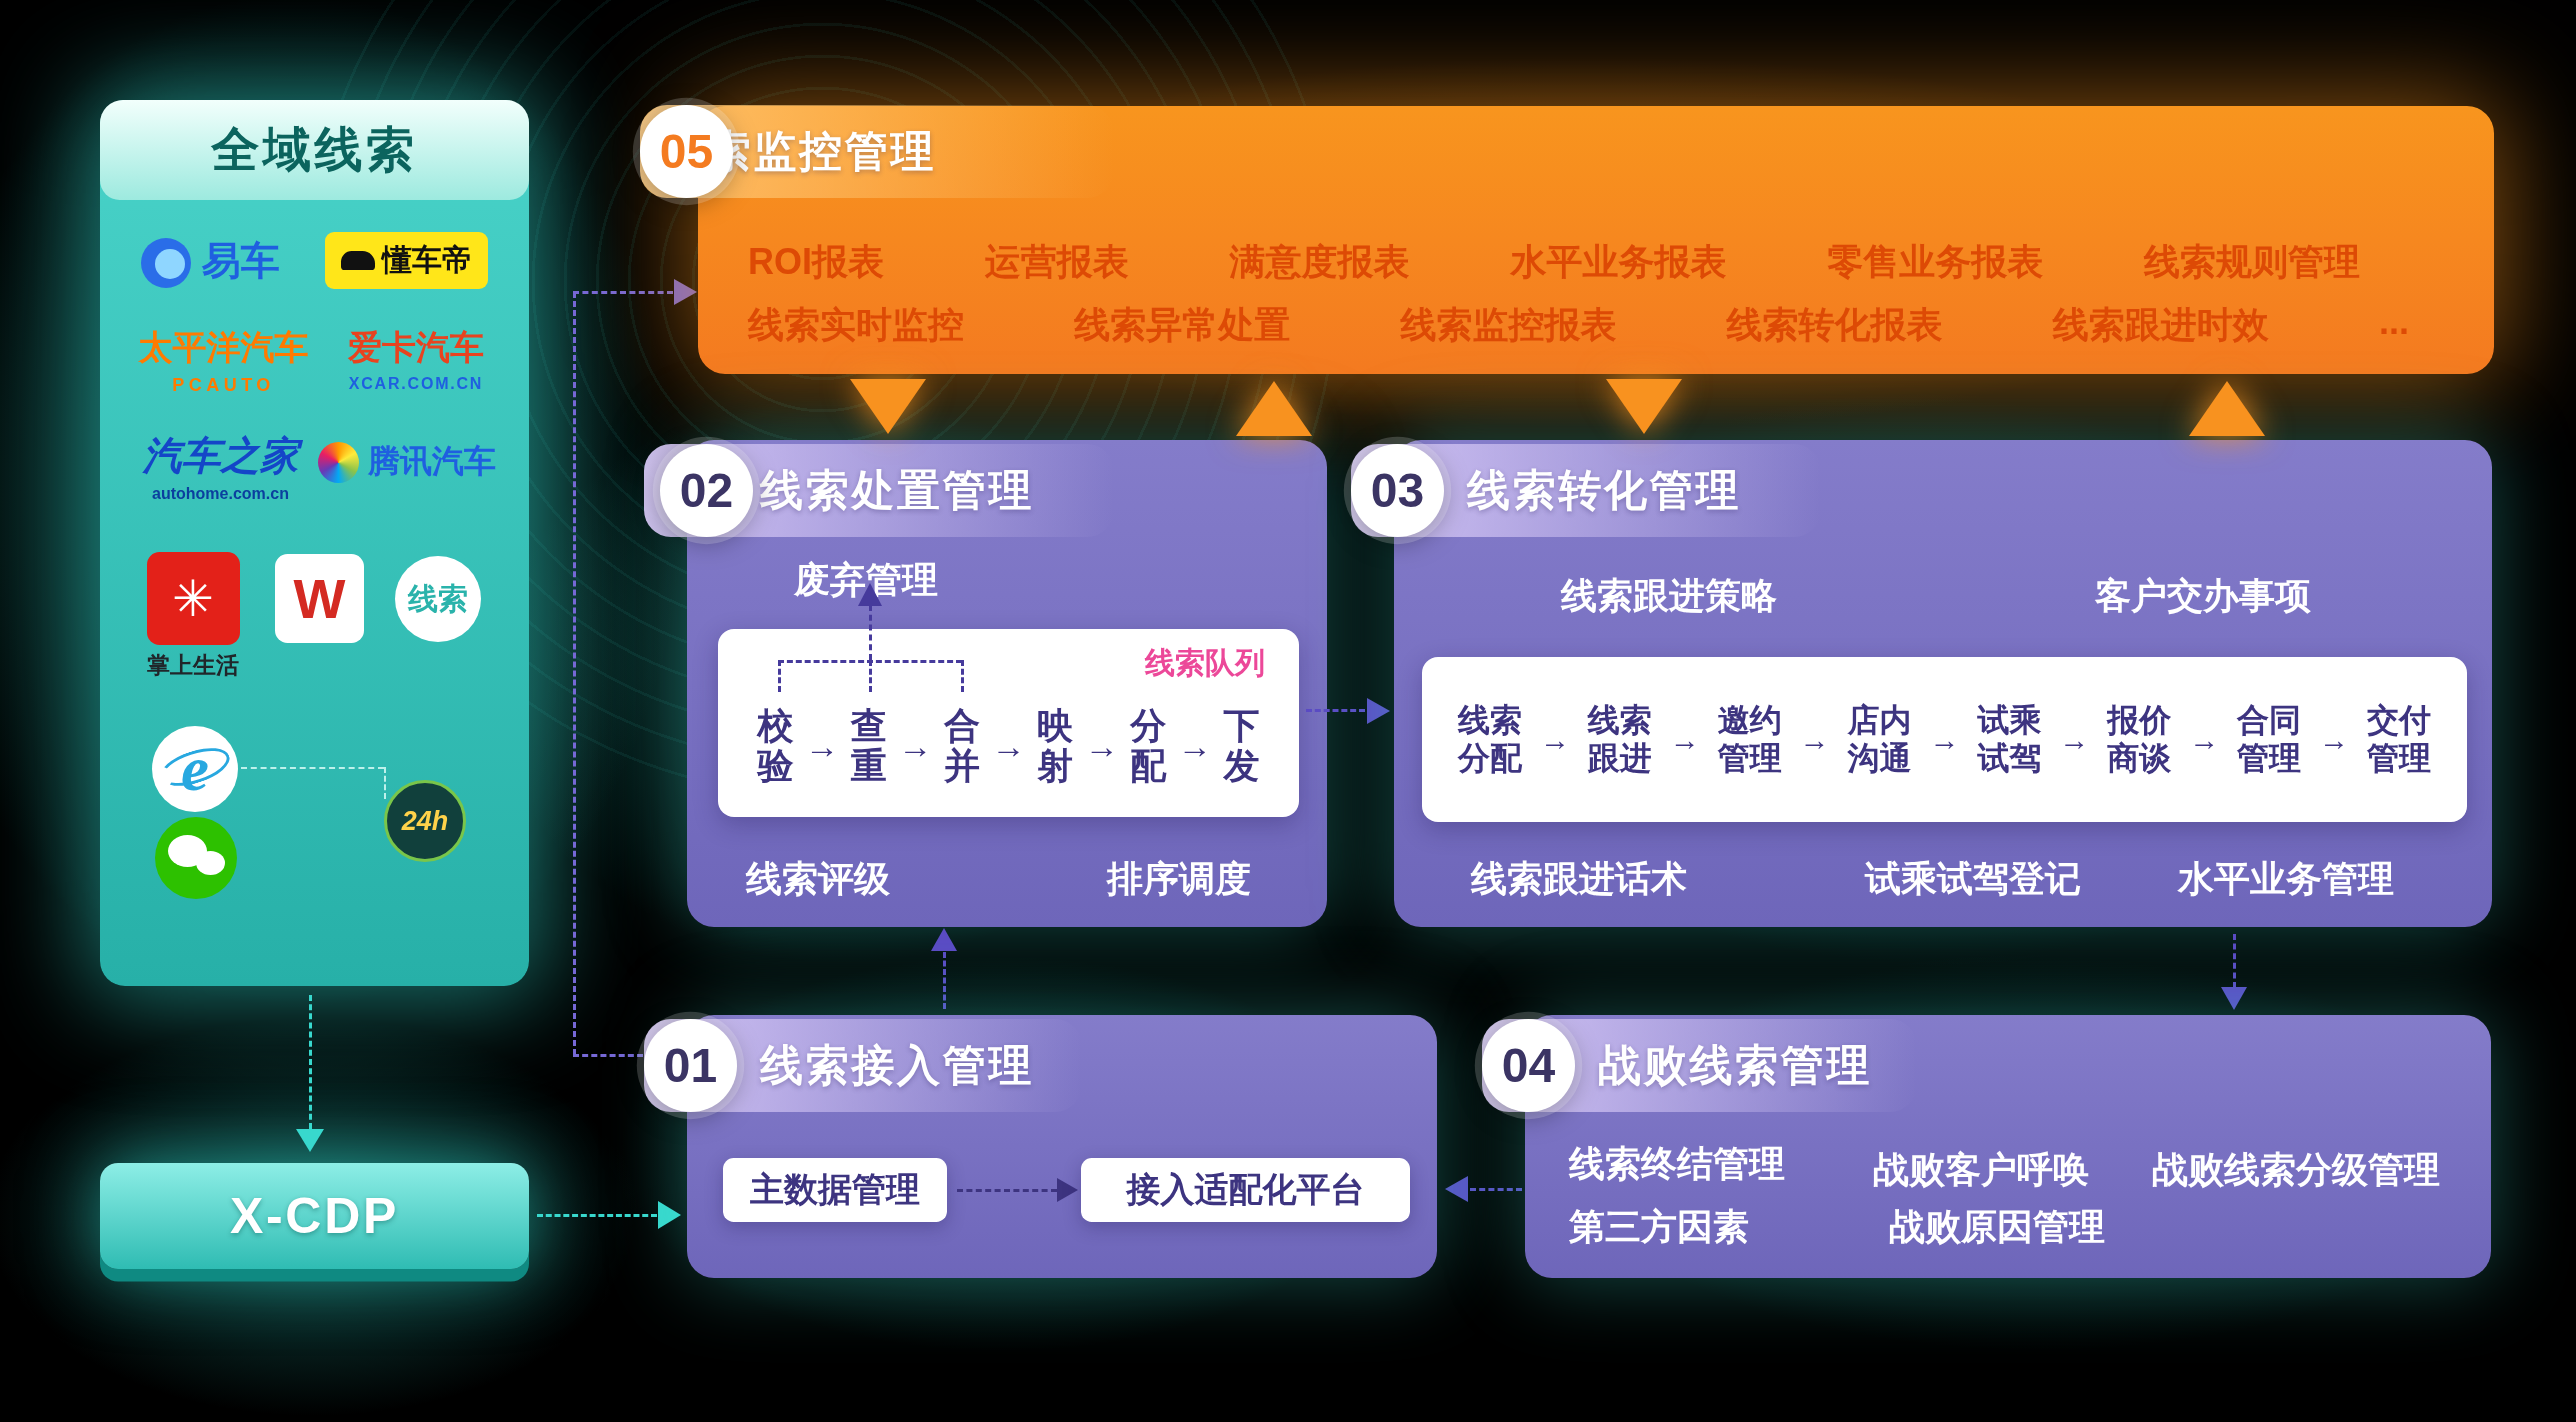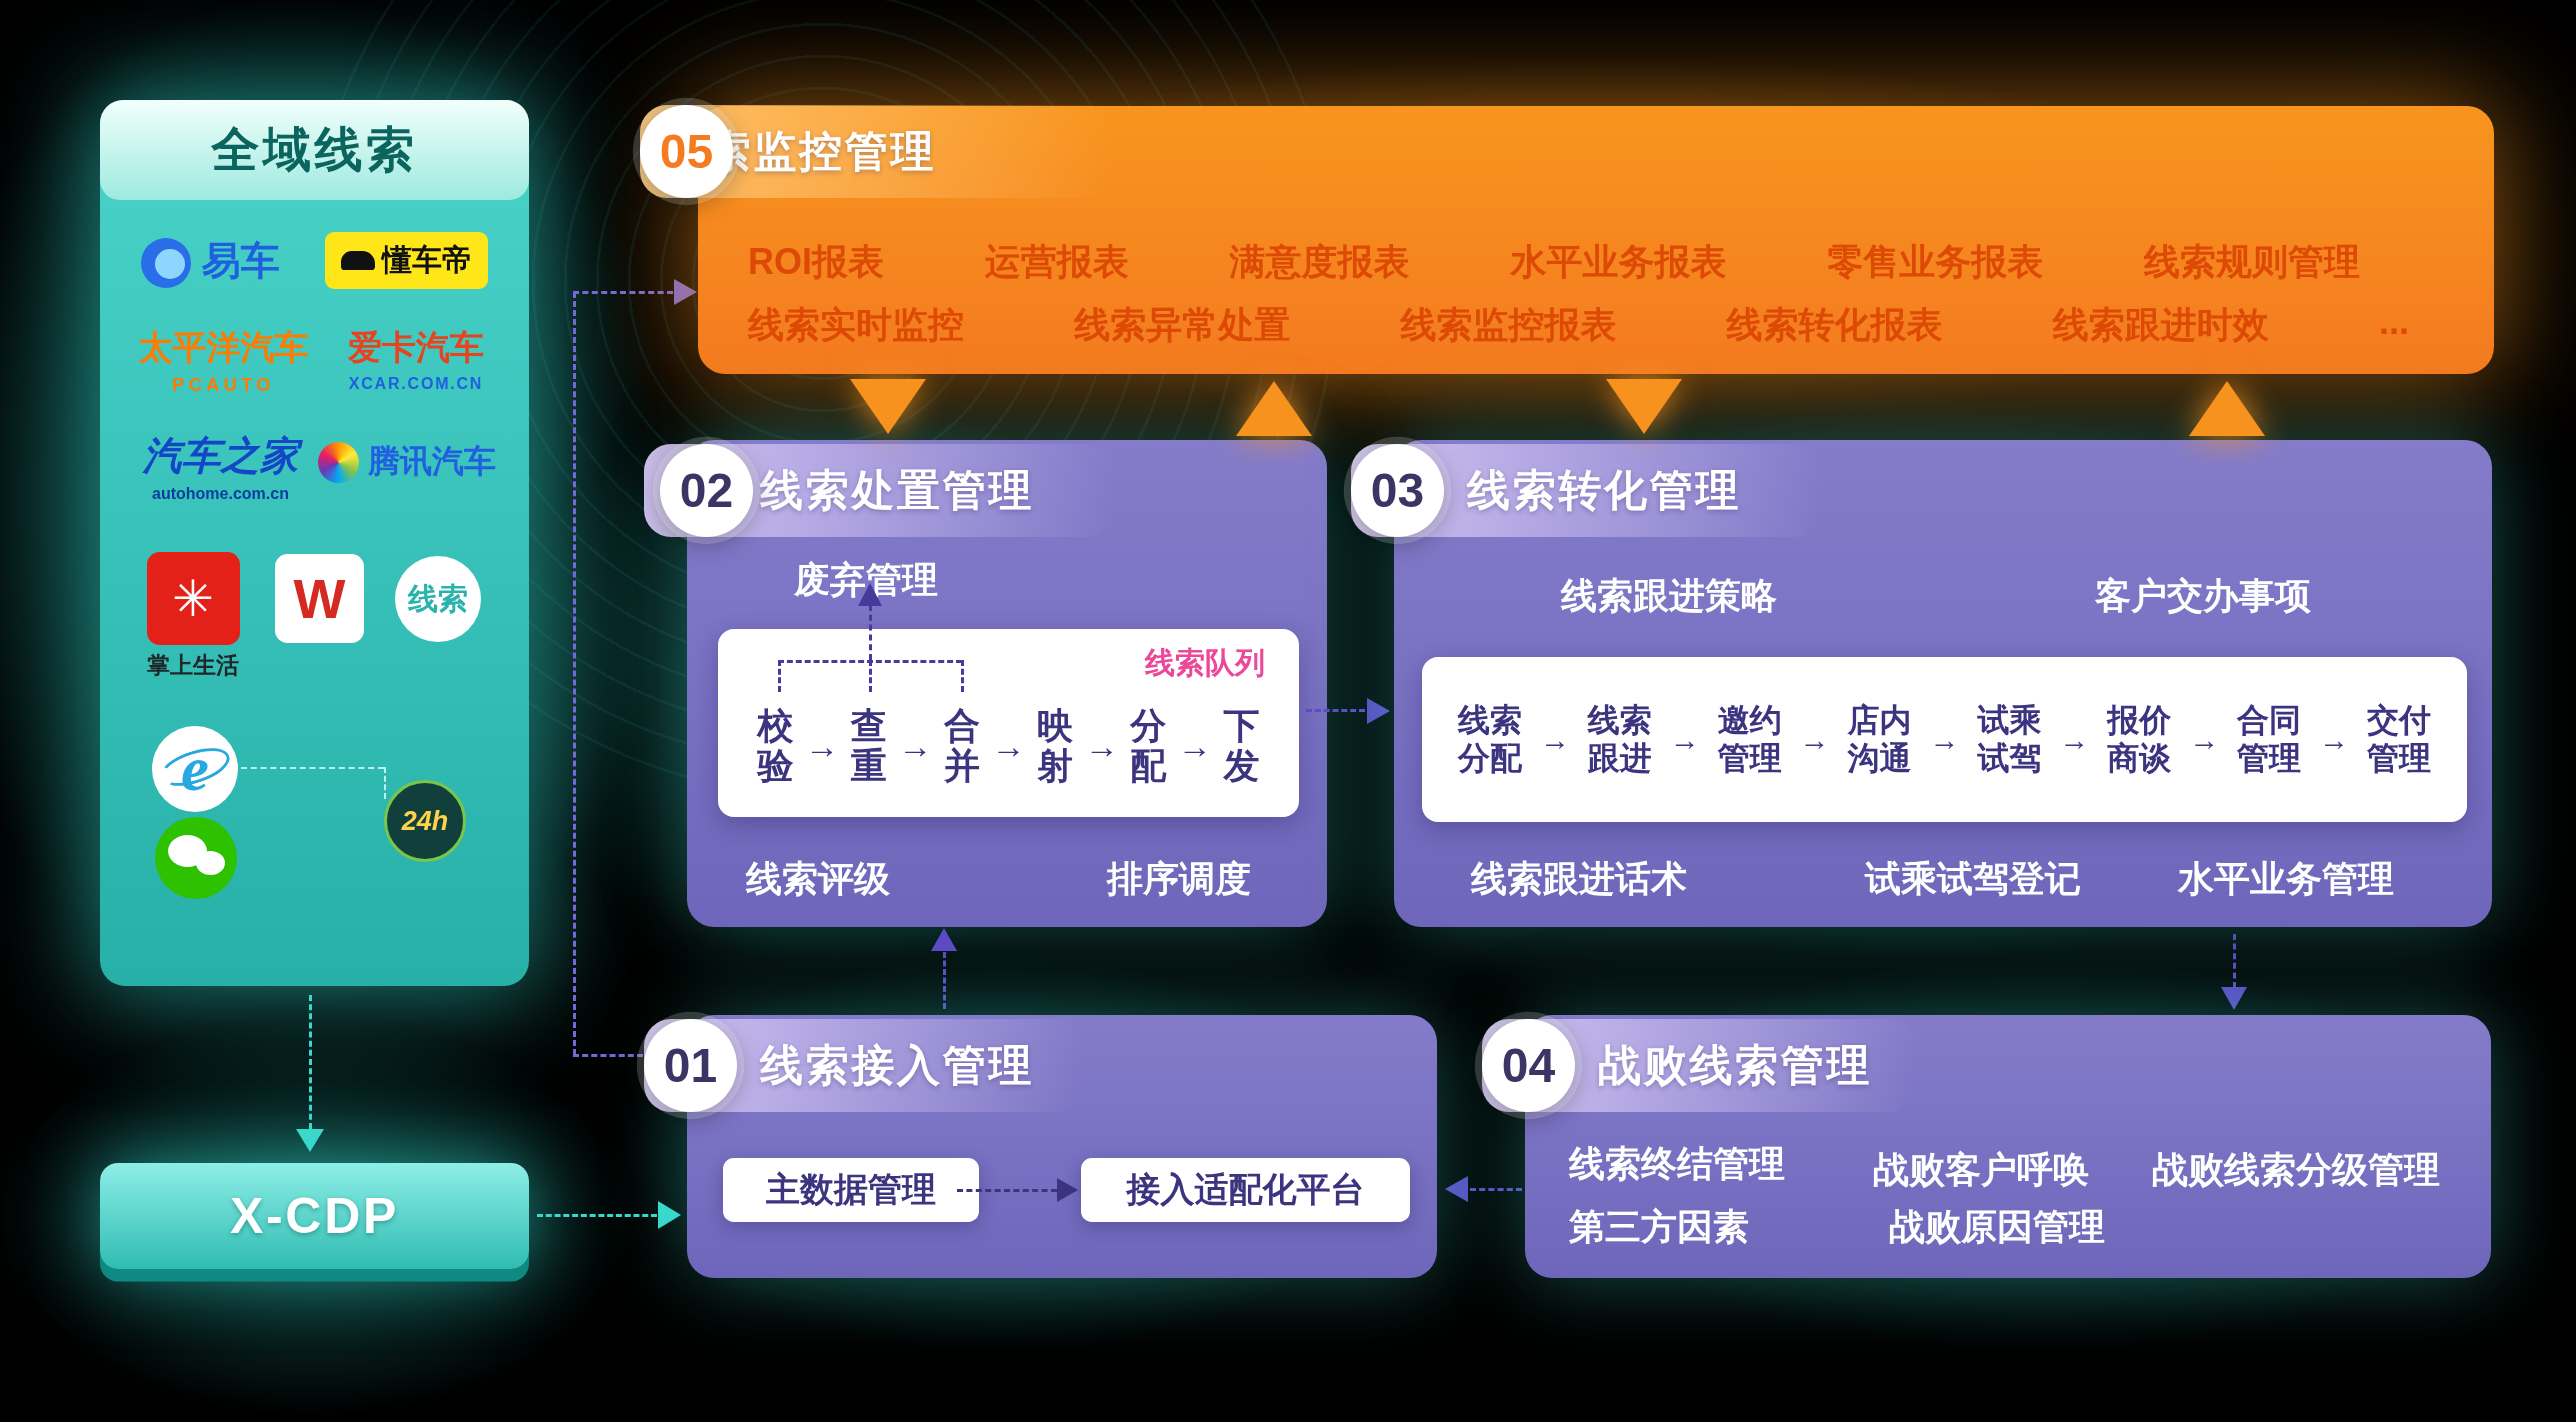--- a/index.html
+++ b/index.html
@@ -330,21 +330,21 @@
   <div class="dash-v dkpurp" style="left:943px; top:952px; height:57px;"></div>
   <div class="tri tri-up-dk" style="left:931px; top:928px;"></div>
 
   <div class="dash-v dkpurp" style="left:2233px; top:934px; height:54px;"></div>
   <div class="tri tri-down-dk" style="left:2221px; top:987px;"></div>
 
   <div class="dash-h dkpurp" style="left:1470px; top:1188px; width:52px;"></div>
   <div class="tri tri-left-dk" style="left:1445px; top:1176px;"></div>
 
   <div class="block b-purple" style="left:687px; top:1015px; width:750px; height:263px;">
-    <div class="inbox" style="left:36px; top:143px; width:256px; height:64px;">主数据管理</div>
+    <div class="inbox" style="left:36px; top:143px; width:224px; height:64px;">主数据管理</div>
     <div class="dash-h" style="left:270px; top:174px; width:100px; border-color:#3d3480;"></div>
     <div class="tri tri-right-ind" style="left:370px; top:163px;"></div>
     <div class="inbox" style="left:394px; top:143px; width:329px; height:64px;">接入适配化平台</div>
   </div>
   <div class="tab tab-p" style="left:644px; top:1019px; width:438px;">
     <span>线索接入管理</span>
   </div>
   <div class="badge np" style="left:644px; top:1019px;">01</div>
 
   <div class="block b-purple" style="left:1525px; top:1015px; width:966px; height:263px;">

